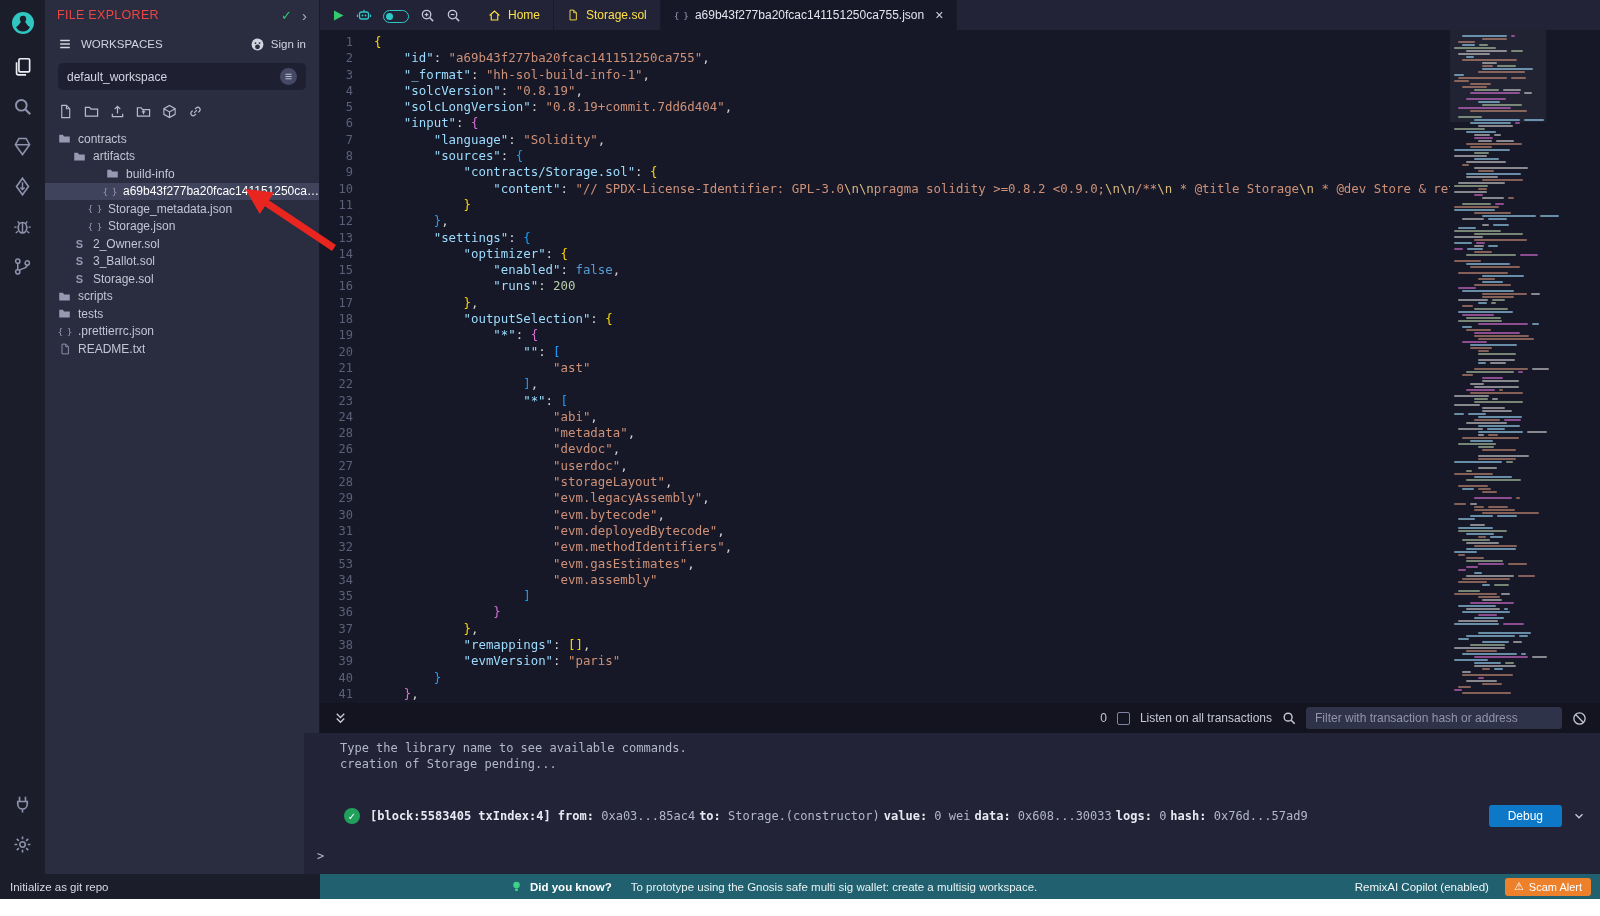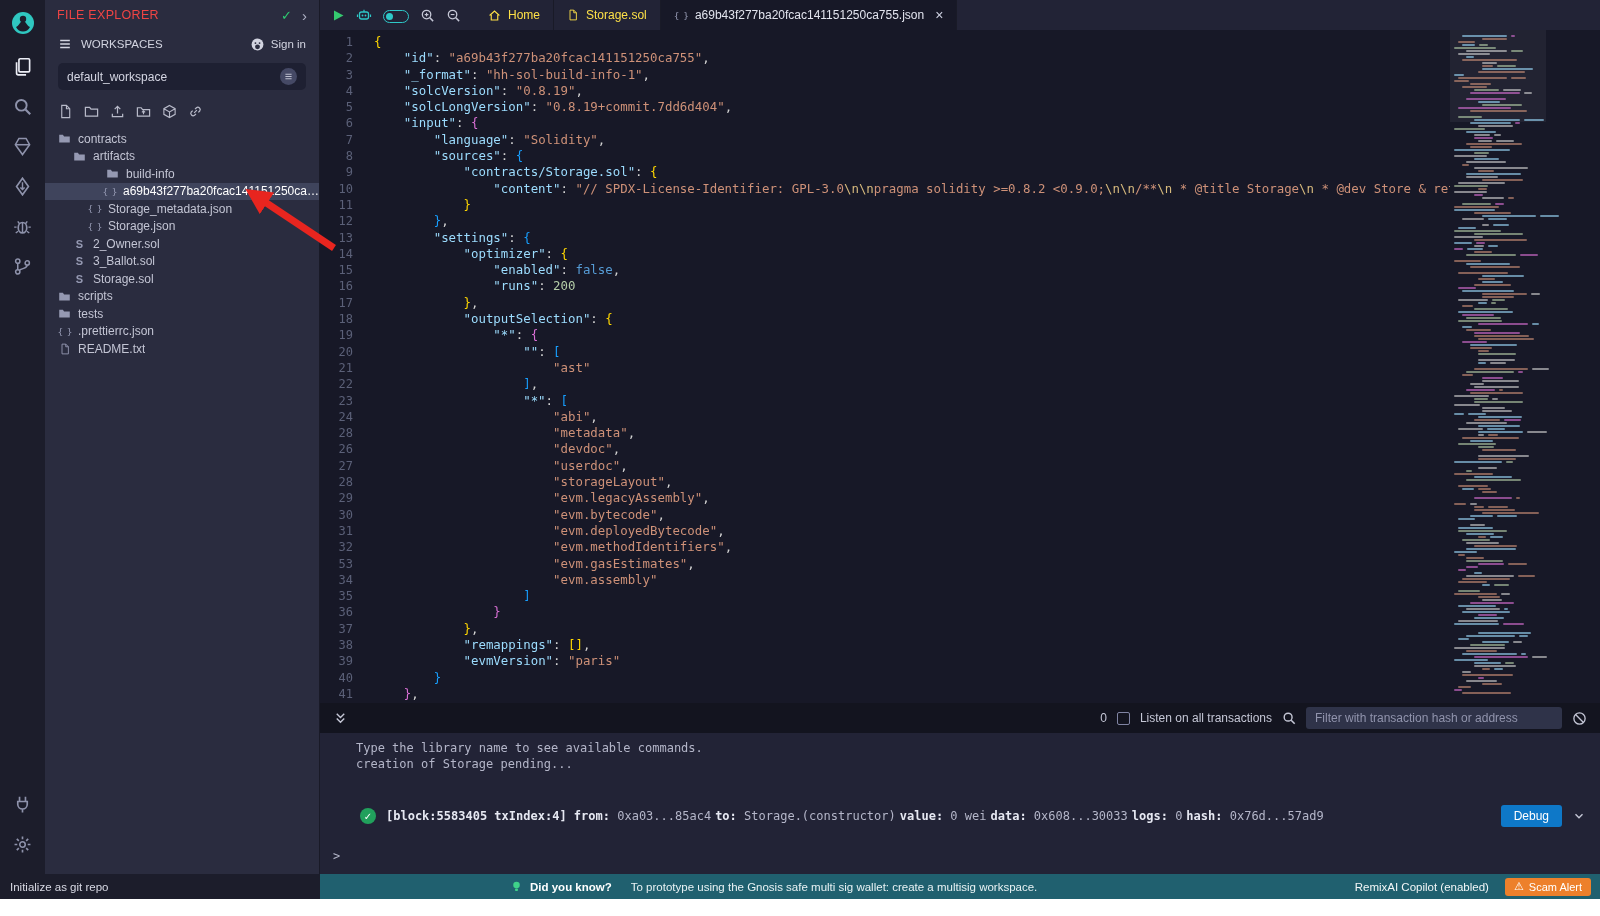--- a/index.html
+++ b/index.html
@@ -65,29 +65,29 @@
   .mm-row{height:2px;margin-bottom:1px;display:flex}
   .mm-row span{height:2px;display:block;opacity:.6;border-radius:1px;flex:none}
 
   
   #termbar{position:absolute;left:320px;top:703px;right:0;height:30px;background:#13141f;display:flex;align-items:center;padding:0 13px;gap:10px;color:#c5c7d6;font-size:12px}
   .tb-spacer{flex:1}
   .checkbox{width:13px;height:13px;border:1px solid #8084a3;border-radius:2px;background:transparent;cursor:pointer;flex:none}
   #filter-input{width:256px;height:22px;background:#2f3349;border:none;border-radius:3px;color:#d0d2e0;font-size:12px;padding:0 9px;outline:none}
   #filter-input::placeholder{color:#9194ad}
 
-  #termbody{position:absolute;left:320px;top:733px;right:0;height:141px;background:#222336;font-family:"DejaVu Sans Mono",monospace;font-size:12px;color:#b4b6c9;overflow:hidden}
+  #termbody{position:absolute;left:304px;top:733px;right:0;height:141px;background:#222336;font-family:"DejaVu Sans Mono",monospace;font-size:12px;color:#b4b6c9;overflow:hidden}
   .tline{padding-left:36px;line-height:16px}
   #termbody .first{padding-top:7px}
   .tx-row{display:flex;align-items:center;gap:10px;margin-top:28px;padding:5px 14px 5px 40px}
   .tx-check{width:16px;height:16px;border-radius:50%;background:#21a05c;color:#fff;font-size:10px;display:flex;align-items:center;justify-content:center;flex:none;font-family:"Liberation Sans",sans-serif}
   .tx-text{flex:1;white-space:nowrap;overflow:hidden}
   .tx-text b{color:#e6e8f2;font-weight:bold}
   .tx-field{margin-right:4px}
-  .debug-btn{background:#0e78c8;color:#fff;font-family:"Liberation Sans",sans-serif;font-size:12px;padding:4px 13px;border-radius:3px;border:none;cursor:pointer;flex:none}
+  .debug-btn{background:#0e78c8;color:#fff;font-family:"Liberation Sans",sans-serif;font-size:12px;padding:4px 19px;border-radius:3px;border:none;cursor:pointer;flex:none}
   .tx-expand{color:#c5c7d6;cursor:pointer;flex:none}
   .prompt{padding-left:13px;margin-top:16px}
 
   
   #statusbar{position:absolute;left:0;top:874px;width:1600px;height:25px;display:flex;font-size:11.5px}
   .sb-left{width:320px;background:#1c1d2b;color:#d8d9e4;display:flex;align-items:center;padding:0 10px;cursor:pointer}
   .sb-main{flex:1;background:#20606f;color:#e8f2f4;display:flex;align-items:center;position:relative}
   .sb-tip{position:absolute;left:190px;display:flex;align-items:center;gap:7px}
   .sb-tip .bulb{color:#3fd18a}
   .sb-tip b{color:#ffffff;margin-right:12px}

